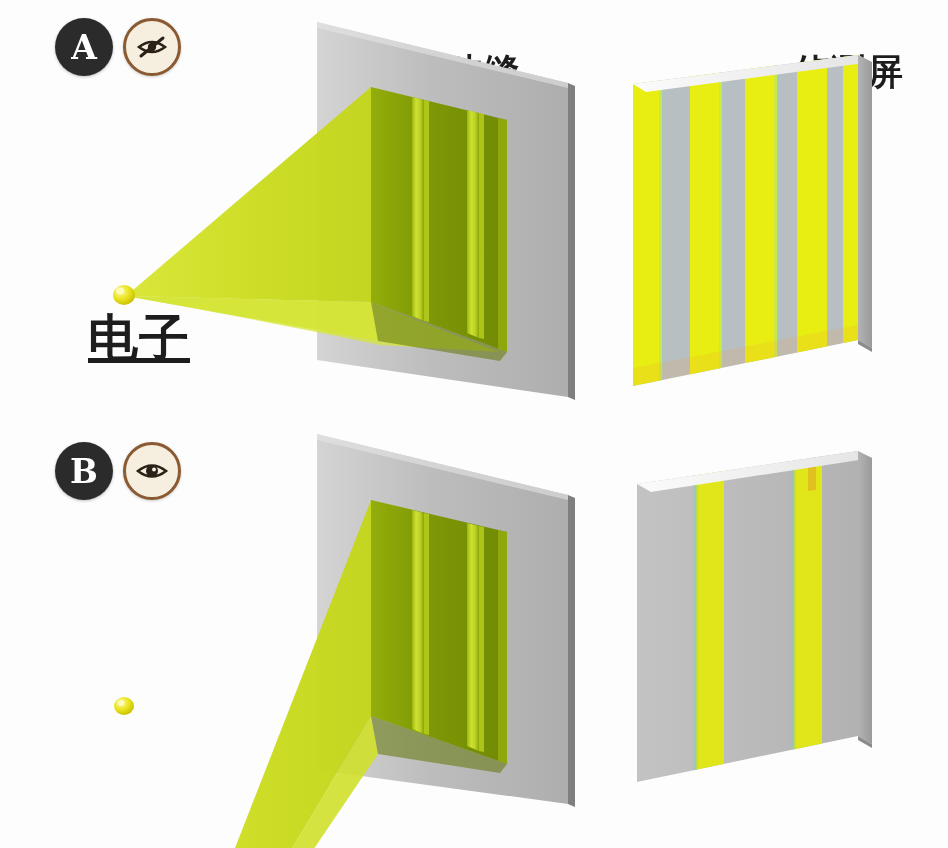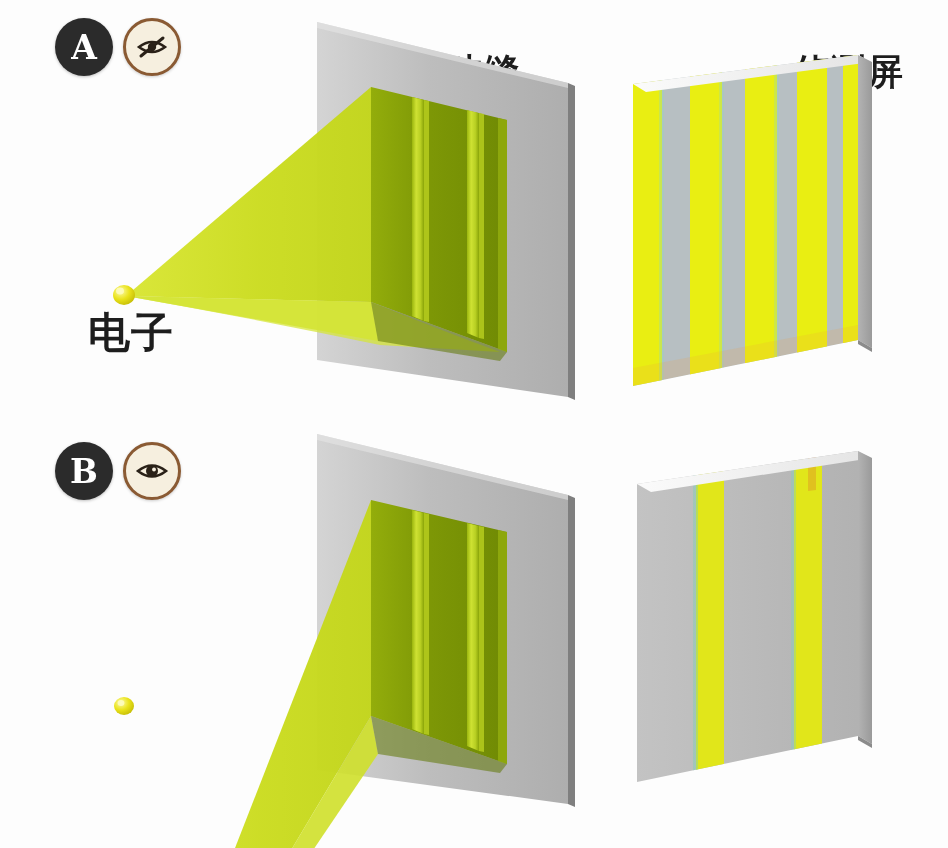--- a/index.html
+++ b/index.html
@@ -67,21 +67,21 @@
   .cn-label {
     position: absolute;
     font-family: "DejaVu Sans", "Liberation Sans", sans-serif;
     font-weight: bold;
     color: #1d1d1d;
     letter-spacing: 1px;
     white-space: nowrap;
   }
   #label-slit   { left: 447px; top: 48px;  font-size: 36px; }
   #label-screen { left: 793px; top: 48px;  font-size: 36px; }
-  #label-electron { left: 88px; top: 305px; font-size: 42px; }
+  #label-electron { left: 88px; top: 305px; font-size: 50px; text-decoration: underline; }
 
   
   .scene {
     position: absolute;
     left: 0; top: 0;
     width: 948px;
     height: 424px;
   }
 </style>
 </head>

